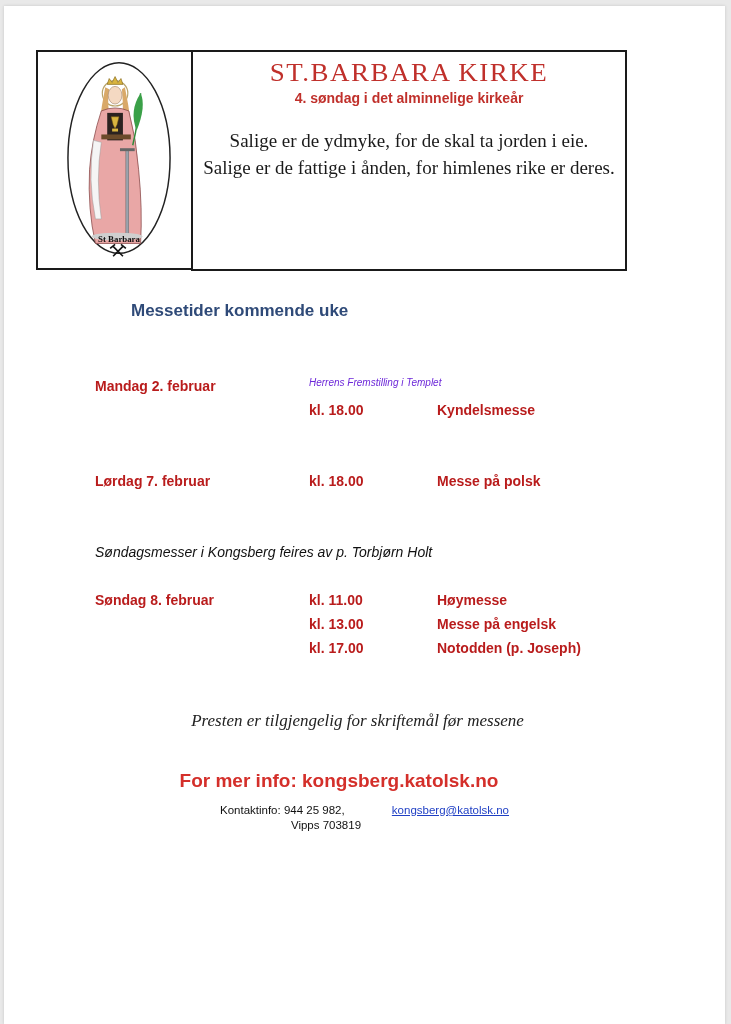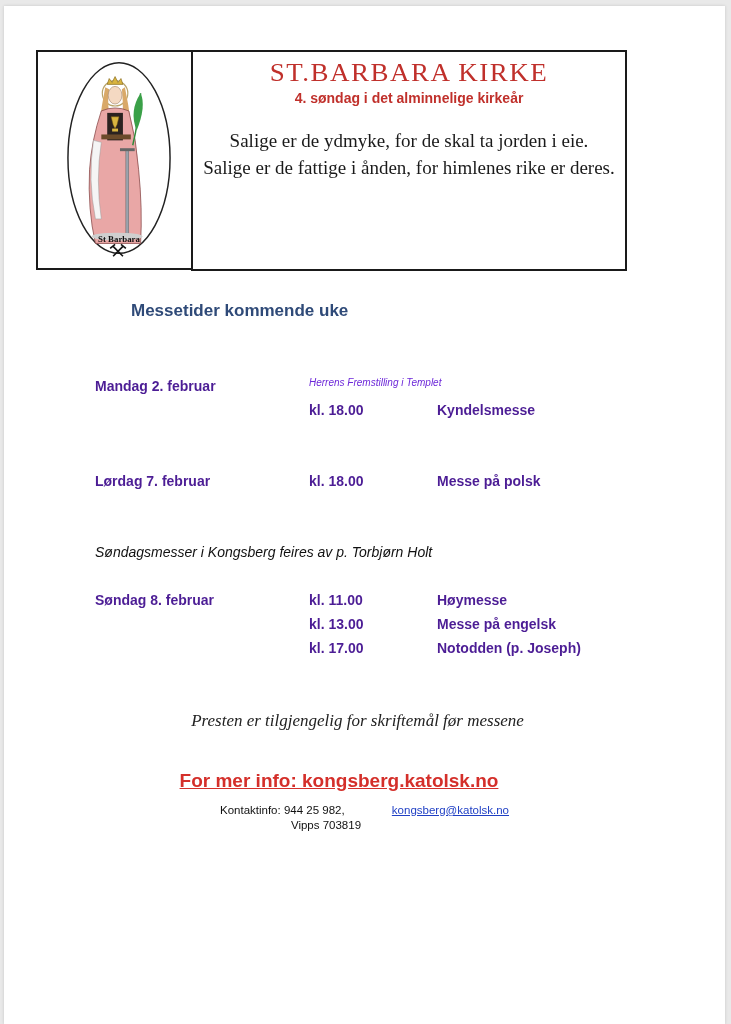--- a/index.html
+++ b/index.html
@@ -35,33 +35,33 @@
       color: #c0302b; font-weight: bold; font-size: 14px; margin-top: 0px; line-height: 20px;
     }
     .verse {
       font-family: "Liberation Serif", serif;
       font-size: 19px; line-height: 27px; color: #1a1a1a; margin-top: 19px;
     }
     .section-title {
       position: absolute; left: 91px; top: 295px;
       color: #2f4a78; font-weight: bold; font-size: 17px; margin-left: 36px;
     }
-    .row { position: absolute; font-size: 14px; font-weight: bold; color: #4c1d95; line-height: 18px; }
+    .row { position: absolute; font-size: 14px; font-weight: bold; color: #b91c1c; line-height: 18px; }
     .col-day { left: 91px; }
     .col-time { left: 305px; }
     .col-desc { left: 433px; }
     .feast { position: absolute; left: 305px; top: 371px; color: #6d28d9; font-style: italic; font-size: 10px; }
     .note { position: absolute; left: 91px; top: 538px; font-style: italic; font-size: 14px; color: #111; }
     .confession {
       position: absolute; left: 0; width: 707px; top: 705px; text-align: center;
       font-family: "Liberation Serif", serif; font-style: italic; font-size: 17px; color: #222;
     }
     .more-info {
       position: absolute; left: 0; width: 670px; top: 764px; text-align: center;
-      color: #d42f2a; font-weight: bold; font-size: 19px; text-decoration: underline;
+      color: #d42f2a; font-weight: bold; font-size: 19px;
     }
     .contact {
       position: absolute; left: 0; width: 721px; top: 795px; text-align: center;
       font-size: 11.5px; color: #111; line-height: 18px;
     }
     .contact a { color: #1f3fc4; text-decoration: underline; padding-left: 44px; }
     .vipps { position: absolute; left: 0; width: 644px; top: 813px; text-align: center; font-size: 11.5px; color: #111; }
   </style>
 </head>
 <body>

